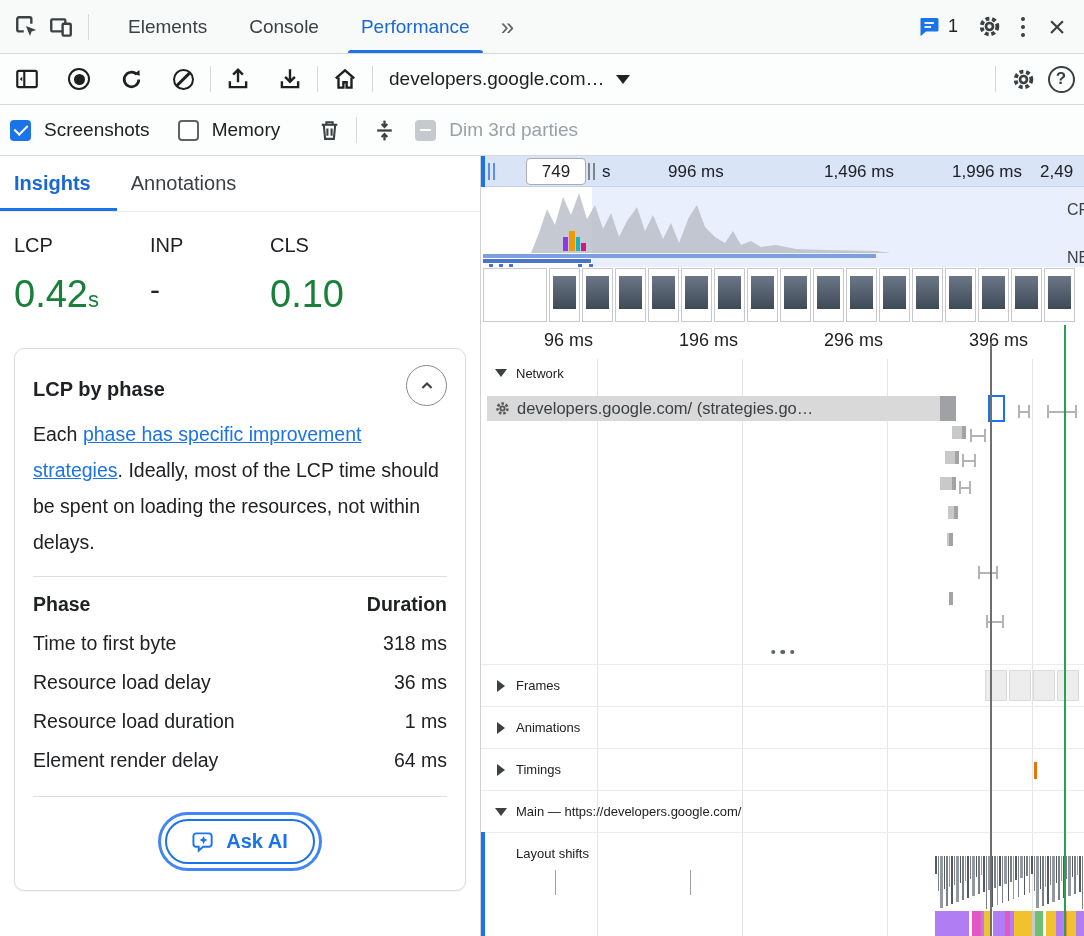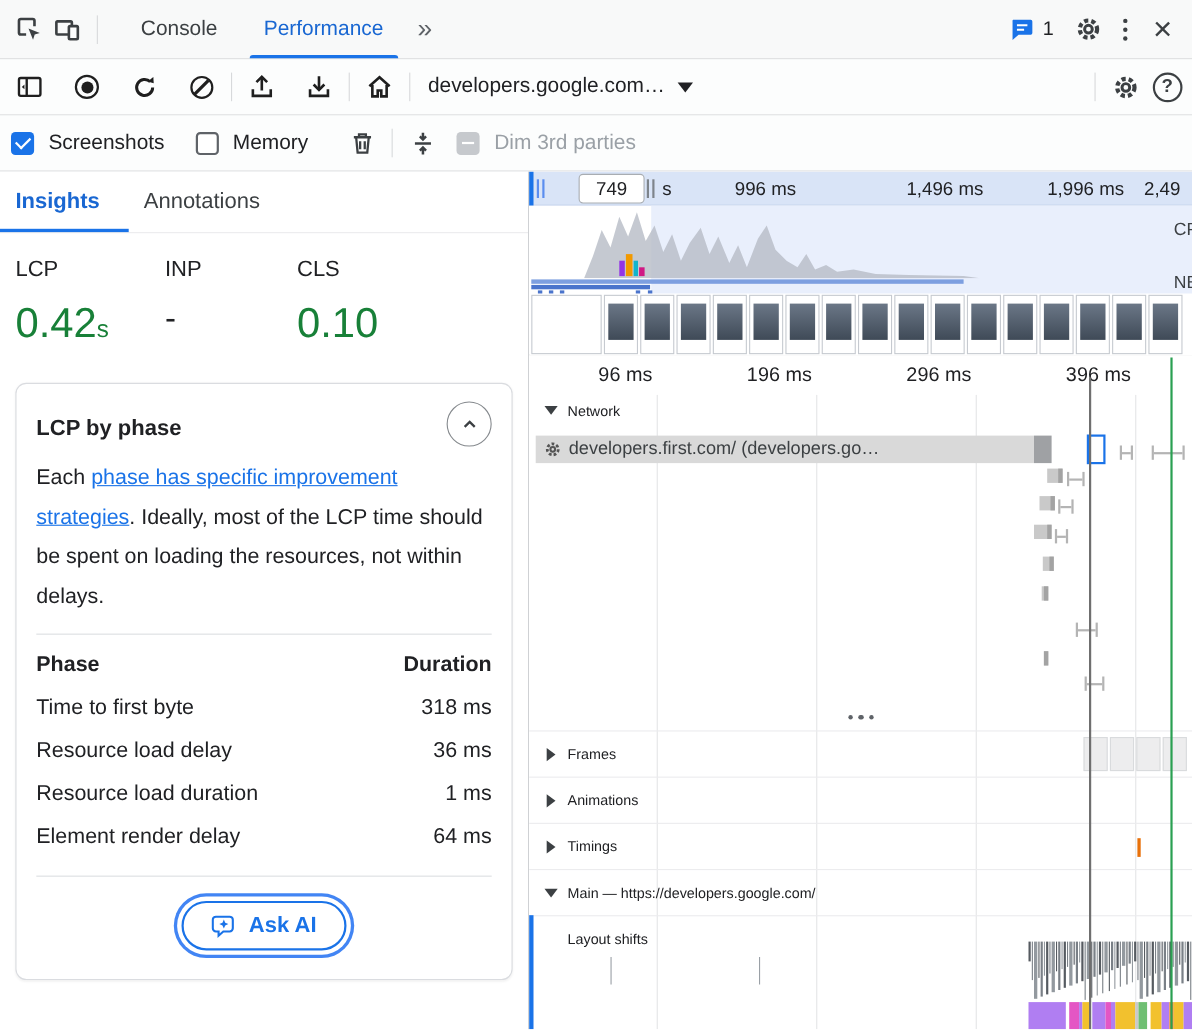--- a/index.html
+++ b/index.html
@@ -147,20 +147,21 @@
       </svg>
     </span>
     <span class="icon">
       <svg width="26" height="26" viewBox="0 0 24 24" fill="none" stroke="#3c4043" stroke-width="2.2">
         <rect x="3" y="5" width="13" height="11" rx="1"></rect>
         <rect x="13.5" y="9" width="7.5" height="11" rx="1" fill="#fcfdfd"></rect>
       </svg>
     </span>
     <span class="vdiv"></span>
     <nav class="tabs">
+      <div class="tab">Elements</div>
       <div class="tab">Console</div>
       <div class="tab active">Performance</div>
     </nav>
     <span class="more">»</span>
     <div class="flex1"></div>
     <span class="issues">
       <svg width="24" height="24" viewBox="0 0 24 24">
         <path d="M4 3h16a1.5 1.5 0 0 1 1.5 1.5V15a1.5 1.5 0 0 1-1.5 1.5H9l-5.5 4.8V4.5A1.5 1.5 0 0 1 4 3z" fill="#1a73e8"></path>
         <line x1="7.5" y1="8" x2="17" y2="8" stroke="#fff" stroke-width="1.8"></line>
         <line x1="7.5" y1="12" x2="14" y2="12" stroke="#fff" stroke-width="1.8"></line>
@@ -445,21 +446,21 @@
           <span class="tri-down"></span>
           <span>Network</span>
         </div>
 
         <div class="net-body" id="waterfall">
           <div class="req-chip">
             <svg width="15" height="15" viewBox="0 0 24 24">
               <circle cx="12" cy="12" r="8" fill="none" stroke="#555" stroke-width="4" stroke-dasharray="4 3"></circle>
               <circle cx="12" cy="12" r="3.4" fill="none" stroke="#555" stroke-width="3"></circle>
             </svg>
-            <span class="txt">developers.first.com/ (developers.go…</span>
+            <span class="txt">developers.google.com/ (strategies.go…</span>
           </div>
           <div class="chip-end"></div>
           <div class="blue-box"></div>
           <div class="dots-handle">
               <i></i>
               <i></i>
               <i></i>
             </div>
         <div class="w-whisker" style="left: 537px; top: 18px; width: 12px;">
               <i></i>

